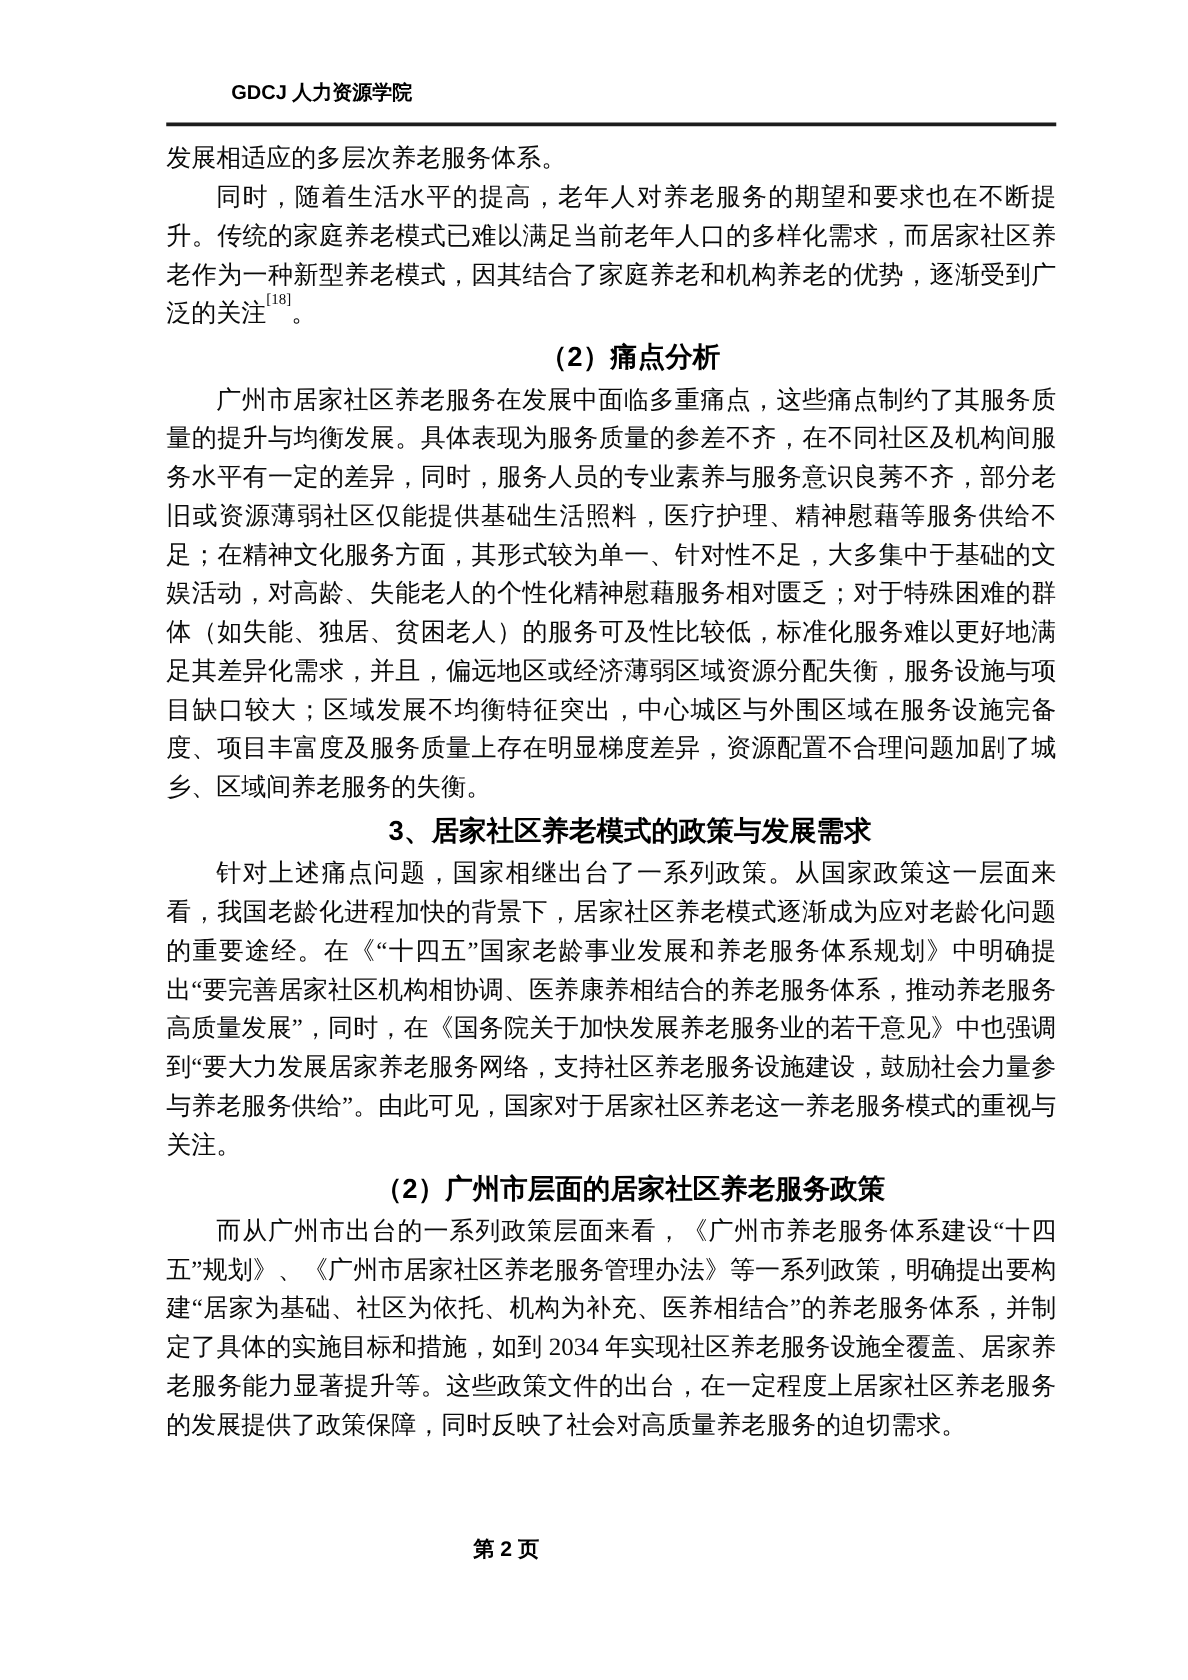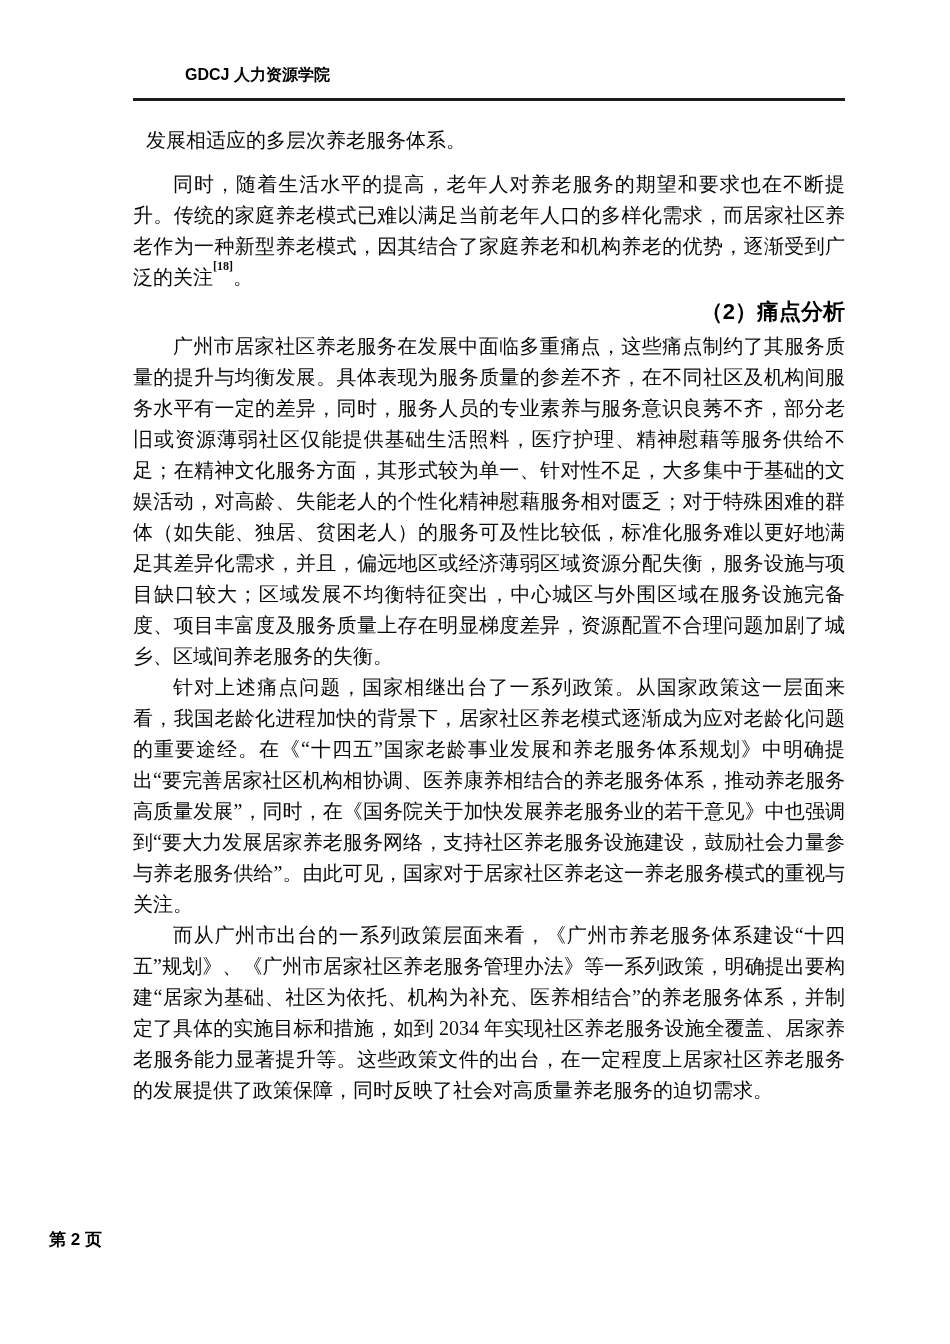--- a/index.html
+++ b/index.html
@@ -54,47 +54,47 @@
     font-size: 20px;
     line-height: 31px;
     text-align: justify;
     color: #0a0a0a;
   }
   .para {
     margin: 0;
     text-indent: 2em;
   }
   .para-cont {
-    margin: 13px;
+    margin: 0;
     text-indent: 0;
   }
   .h1, .h2 {
     margin: 0;
     font-family: "Liberation Sans", "DejaVu Sans", sans-serif;
     font-weight: bold;
     font-size: 22px;
     line-height: 38px;
-    text-align: right;
+    text-align: center;
     text-indent: 0;
     padding-left: 30px;
     color: #000000;
   }
   .ref-sup {
     font-size: 12px;
     line-height: 0;
     position: relative;
     top: -0.55em;
-    font-weight: bold;
   }
   
   .ftr {
     position: absolute;
     top: 1228px;
     left: 49px; 
     width: 712px;
+    text-align: center;
     font-family: "Liberation Sans", "DejaVu Sans", sans-serif;
     font-weight: bold;
     font-size: 17px;
     color: #000000;
   }
 </style>
 </head>
 <body>
 
 <div class="page">
@@ -108,24 +108,26 @@
   <main class="doc-body">
 
     <p class="para-cont">发展相适应的多层次养老服务体系。</p>
 
     <p class="para"><span>同时，随着生活水平的提高，老年人对养老服务的期望和要求也在不断提升。传统的家庭养老模式已难以满足当前老年人口的多样化需求，而居家社区养老作为一种新型养老模式，因其结合了家庭养老和机构养老的优势，逐渐受到广泛的关注</span><sup class="ref-sup">[18]</sup><span>。</span></p>
 
     <h3 class="h2">（2）痛点分析</h3>
 
     <p class="para">广州市居家社区养老服务在发展中面临多重痛点，这些痛点制约了其服务质量的提升与均衡发展。具体表现为服务质量的参差不齐，在不同社区及机构间服务水平有一定的差异，同时，服务人员的专业素养与服务意识良莠不齐，部分老旧或资源薄弱社区仅能提供基础生活照料，医疗护理、精神慰藉等服务供给不足；在精神文化服务方面，其形式较为单一、针对性不足，大多集中于基础的文娱活动，对高龄、失能老人的个性化精神慰藉服务相对匮乏；对于特殊困难的群体（如失能、独居、贫困老人）的服务可及性比较低，标准化服务难以更好地满足其差异化需求，并且，偏远地区或经济薄弱区域资源分配失衡，服务设施与项目缺口较大；区域发展不均衡特征突出，中心城区与外围区域在服务设施完备度、项目丰富度及服务质量上存在明显梯度差异，资源配置不合理问题加剧了城乡、区域间养老服务的失衡。</p>
 
+    <h2 class="h1">3、居家社区养老模式的政策与发展需求</h2>
 
 
     <p class="para">针对上述痛点问题，国家相继出台了一系列政策。从国家政策这一层面来看，我国老龄化进程加快的背景下，居家社区养老模式逐渐成为应对老龄化问题的重要途经。在《“十四五”国家老龄事业发展和养老服务体系规划》中明确提出“要完善居家社区机构相协调、医养康养相结合的养老服务体系，推动养老服务高质量发展”，同时，在《国务院关于加快发展养老服务业的若干意见》中也强调到“要大力发展居家养老服务网络，支持社区养老服务设施建设，鼓励社会力量参与养老服务供给”。由此可见，国家对于居家社区养老这一养老服务模式的重视与关注。</p>
 
+    <h3 class="h2">（2）广州市层面的居家社区养老服务政策</h3>
 
     <p class="para">而从广州市出台的一系列政策层面来看，《广州市养老服务体系建设“十四五”规划》、《广州市居家社区养老服务管理办法》等一系列政策，明确提出要构建“居家为基础、社区为依托、机构为补充、医养相结合”的养老服务体系，并制定了具体的实施目标和措施，如到 2034 年实现社区养老服务设施全覆盖、居家养老服务能力显著提升等。这些政策文件的出台，在一定程度上居家社区养老服务的发展提供了政策保障，同时反映了社会对高质量养老服务的迫切需求。</p>
 
 
   </main>
 
   <footer class="ftr">
     <span>第 2 页</span>
   </footer>
 

